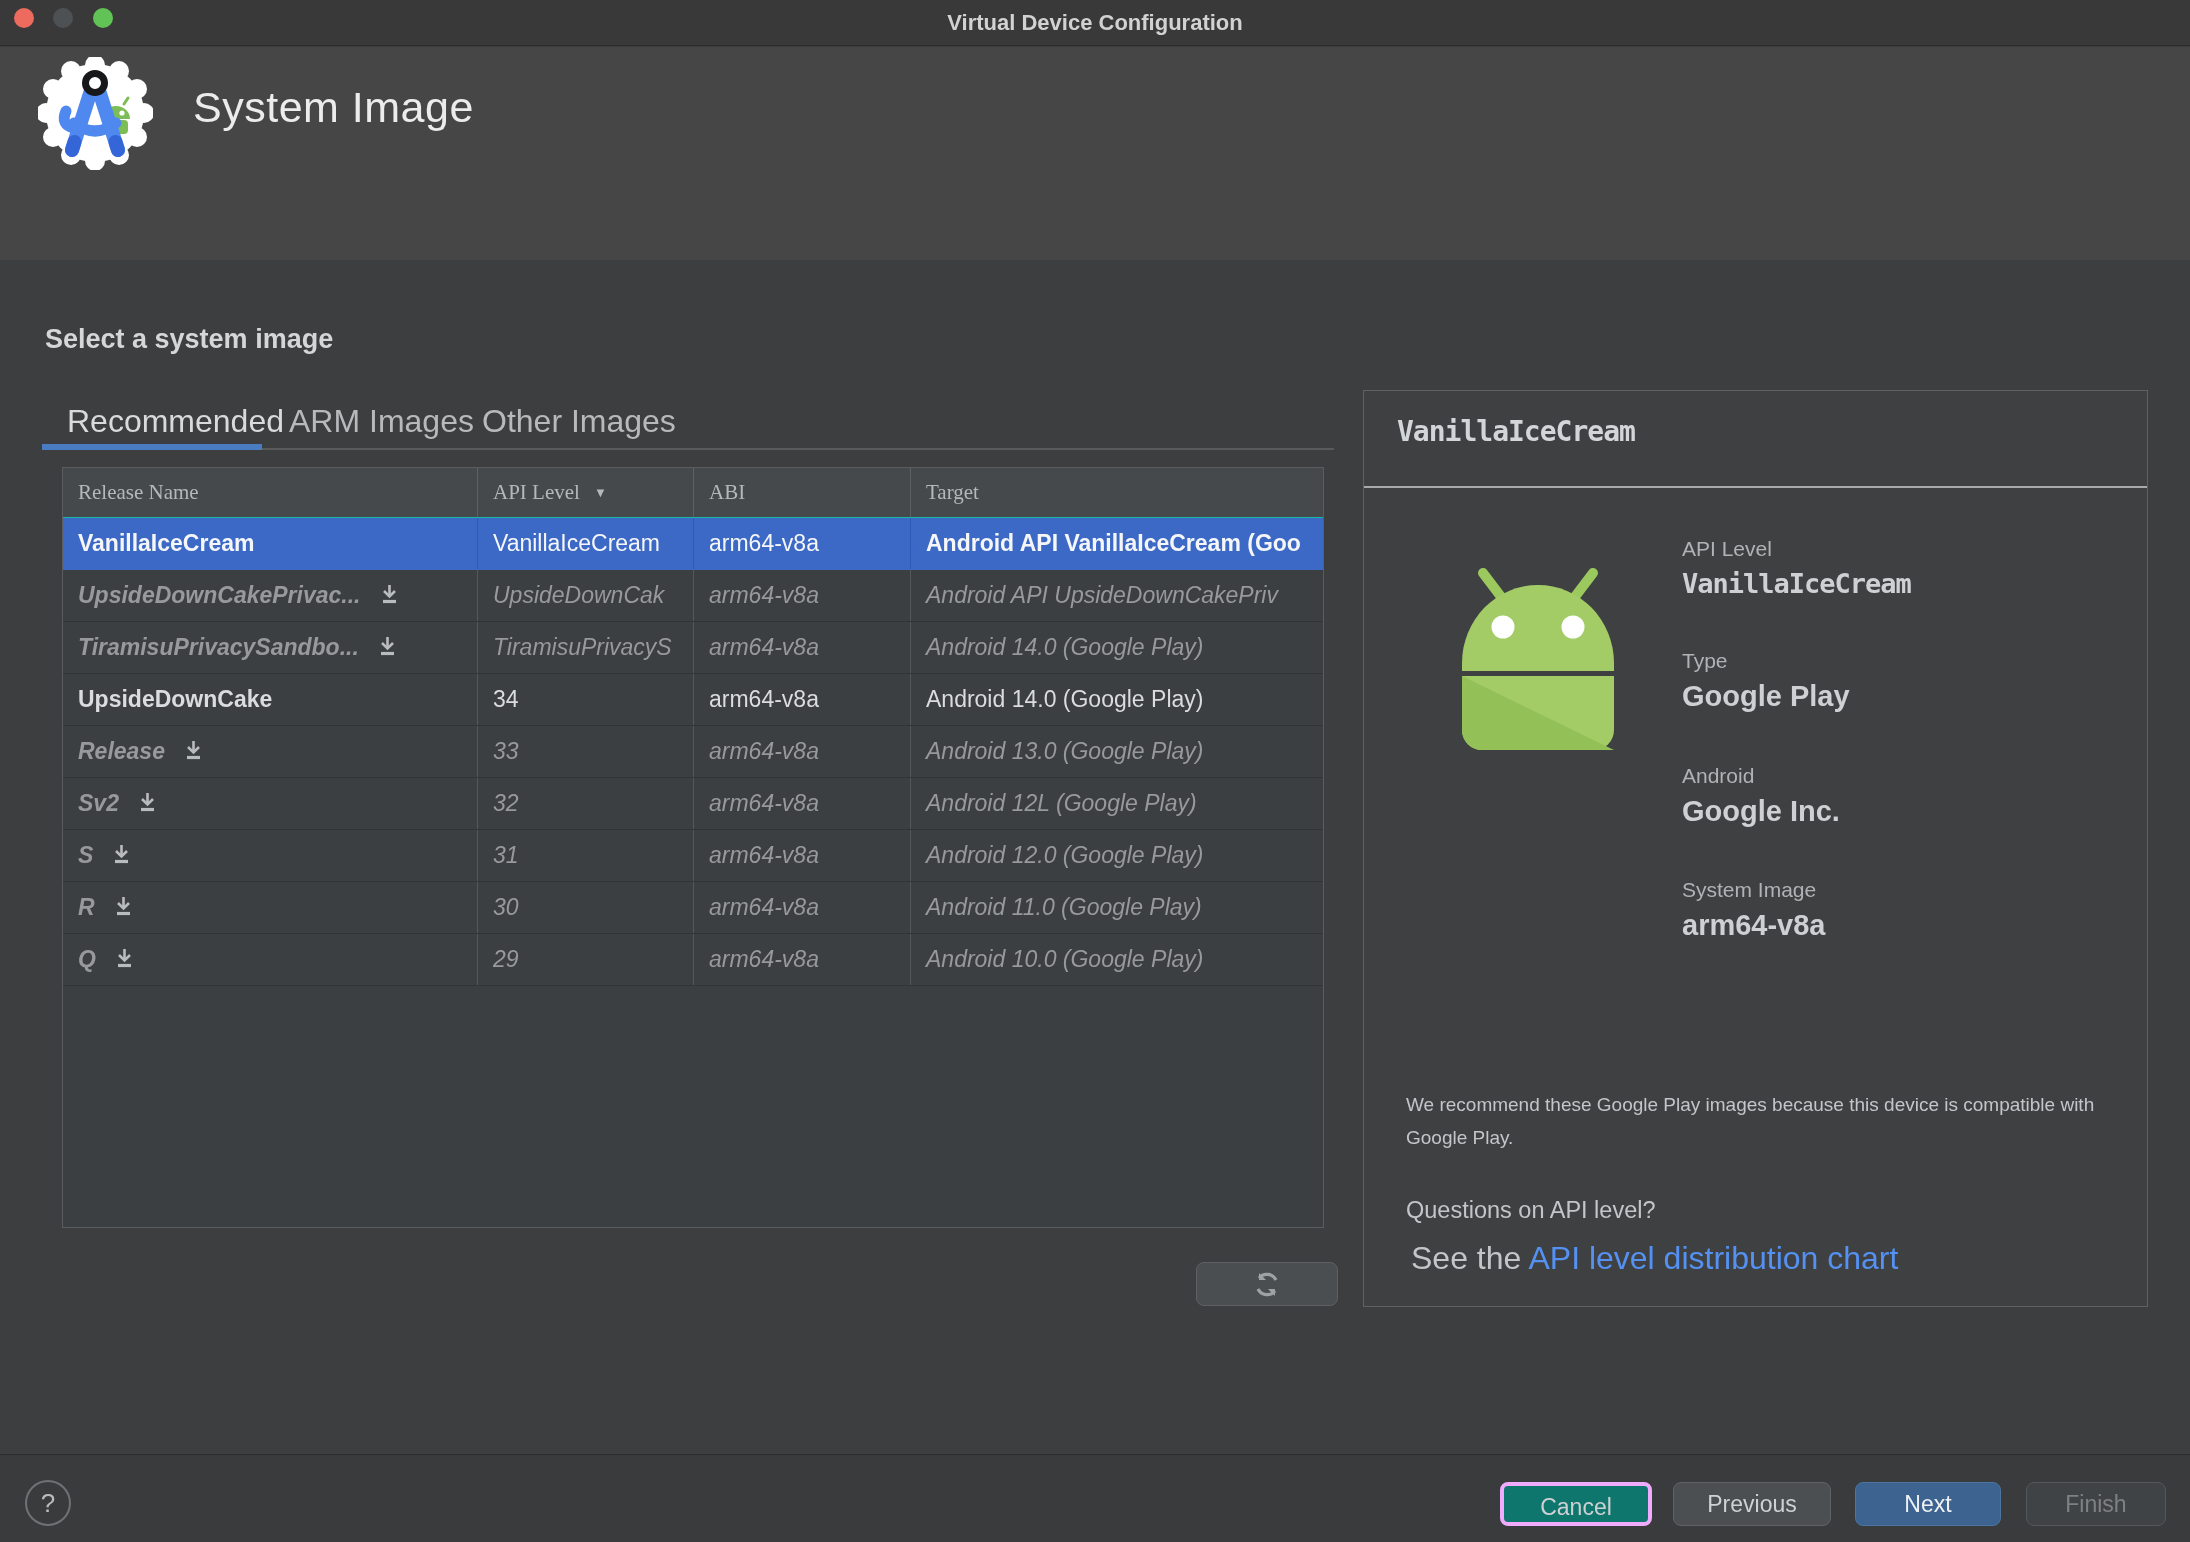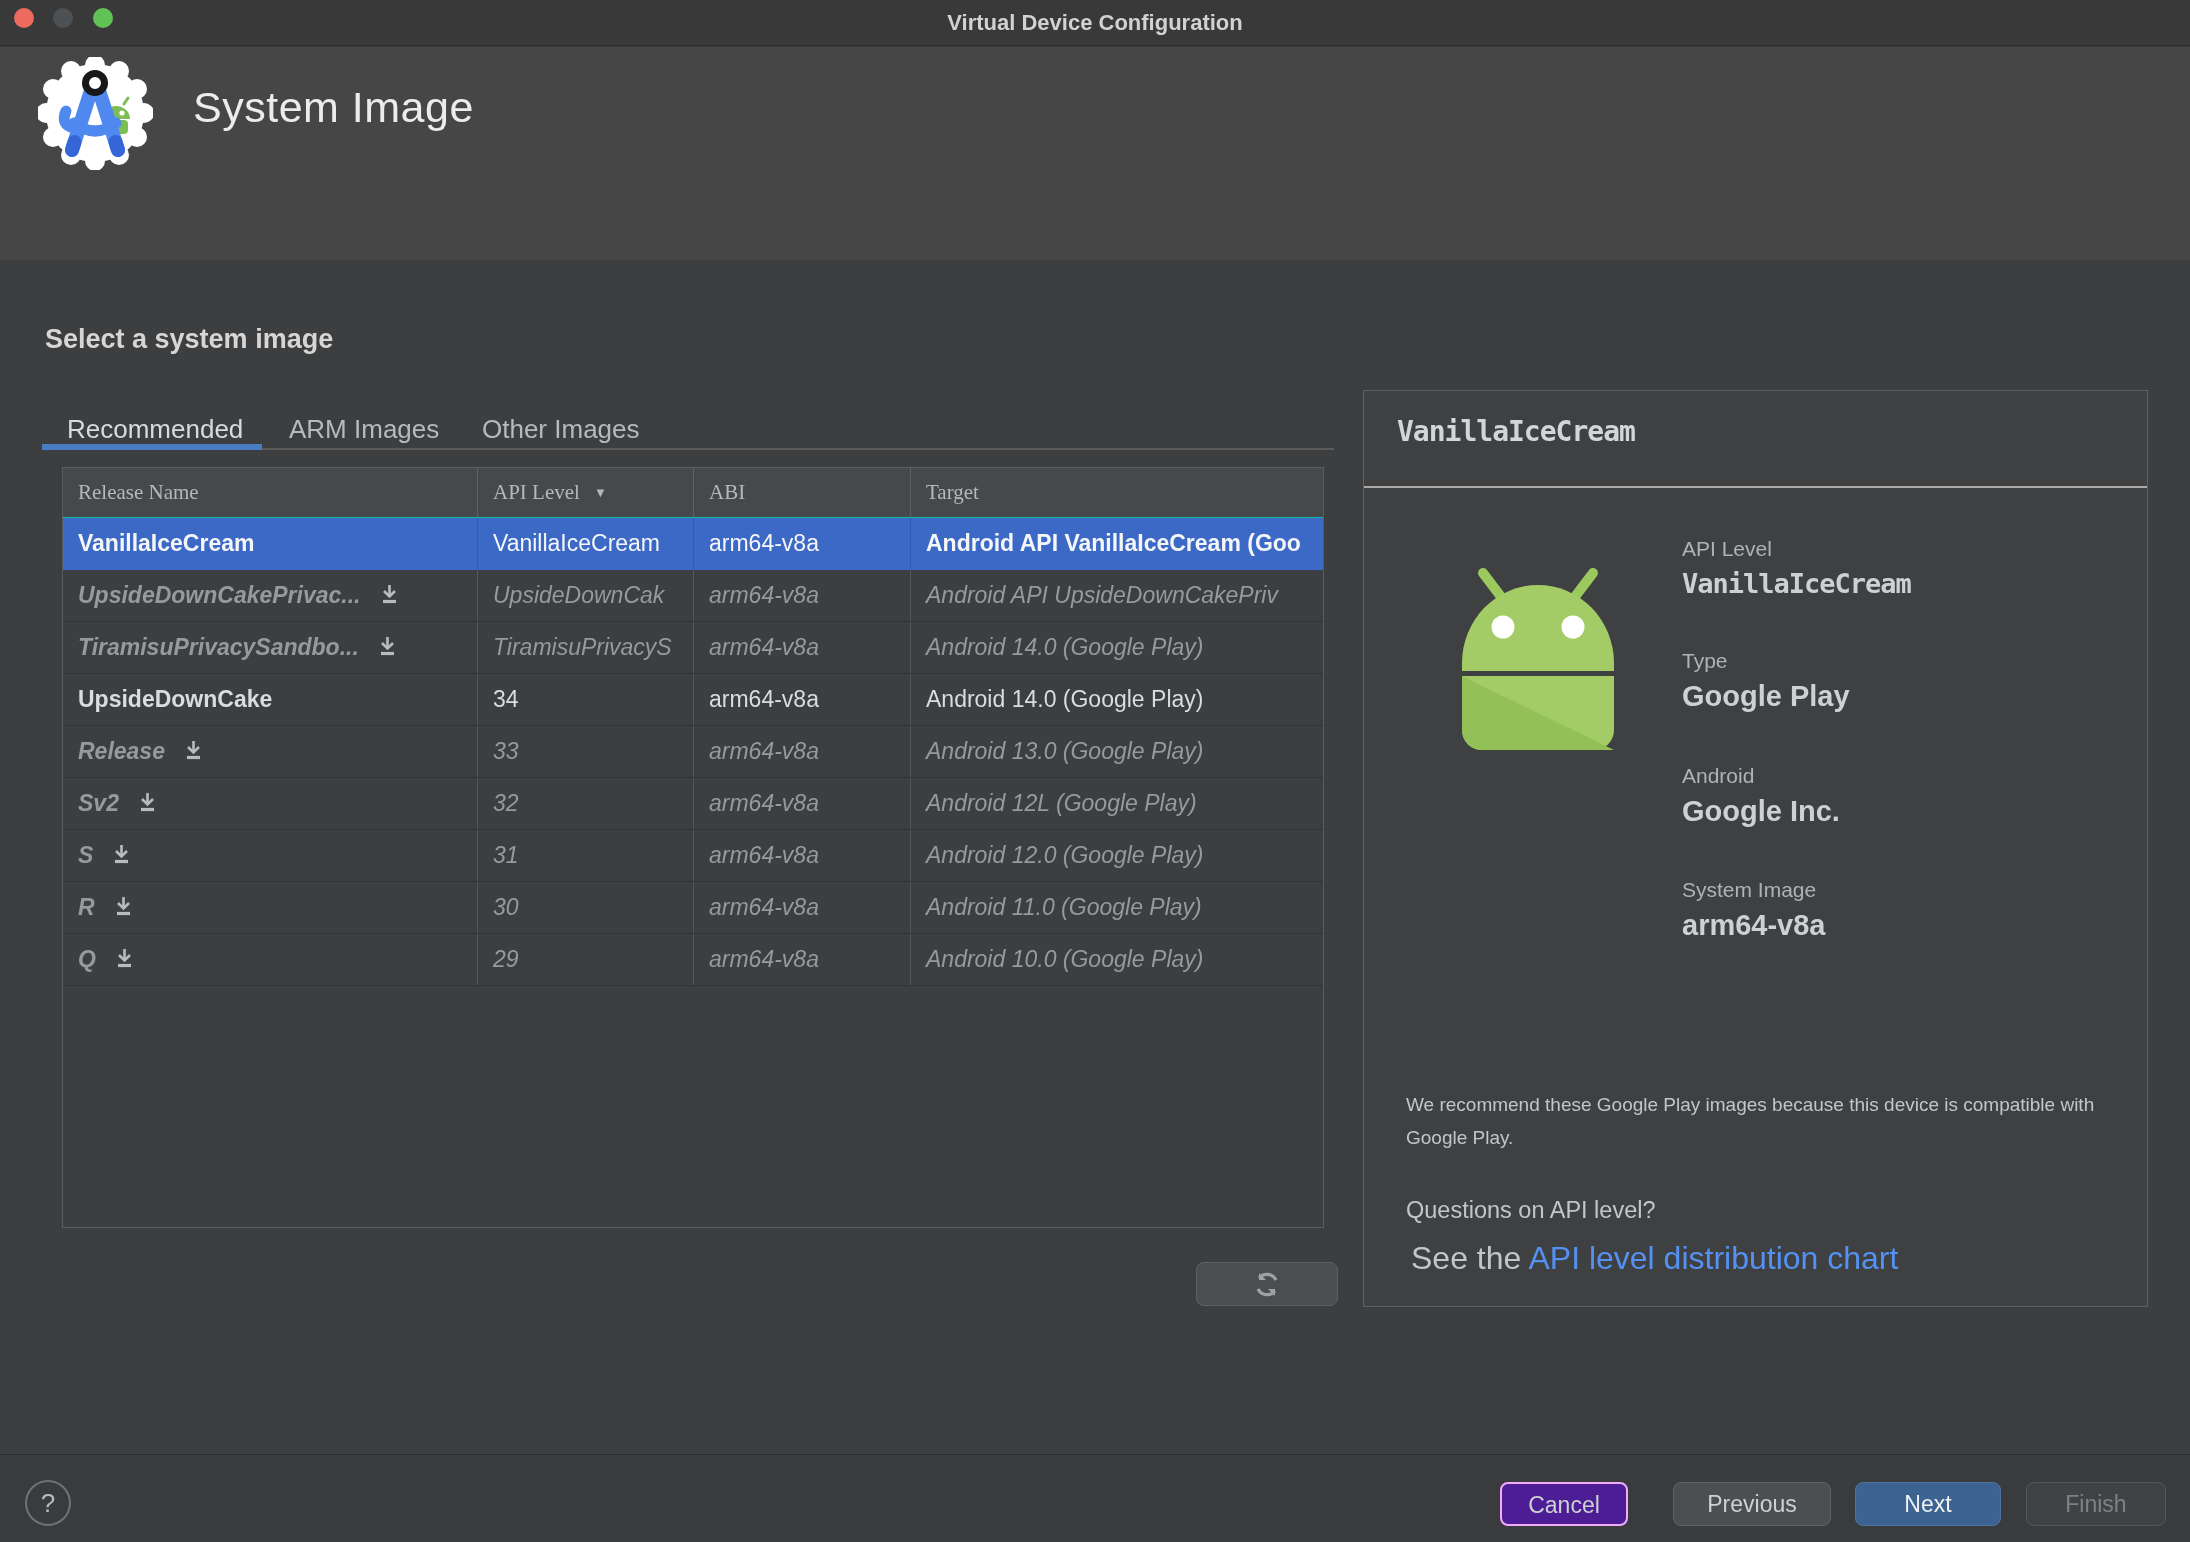--- a/index.html
+++ b/index.html
@@ -18,21 +18,21 @@
   
   .header-band { position:absolute; left:0; top:47px; width:2190px; height:213px; background:#464646; }
   .app-logo { position:absolute; left:38px; top:10px; width:115px; height:113px; }
   .page-title { position:absolute; left:193px; top:36px; font-size:43px; font-weight:400; color:#ececec; letter-spacing:0.5px; }
 
   
   .content { position:absolute; left:0; top:260px; width:2190px; height:1194px; background:#3d3e3f; }
   .section-heading { position:absolute; left:45px; top:64px; font-size:27px; font-weight:700; color:#d6d6d6; }
 
   .tabs { position:absolute; left:45px; top:138px; width:1289px; height:52px; border-bottom:2px solid #5a5a5a; }
-  .tab { position:absolute; top:8px; height:50px; line-height:46px; font-size:26px; color:#b7b9bb; cursor:default; }
+  .tab { position:absolute; top:0; height:50px; line-height:46px; font-size:32px; color:#b7b9bb; cursor:default; }
   .tab-recommended { left:22px; }
   .tab-arm { left:244px; }
   .tab-other { left:437px; }
   .tab.active { color:#d8dadc; }
   .tab-underline { position:absolute; left:-3px; top:46px; width:220px; height:6px; background:#4a7cc2; }
 
   
   .sys-table { position:absolute; left:62px; top:207px; width:1262px; height:761px; border:1px solid #5a5d5f; background:#3c3f41; }
   .t-header { display:flex; height:50px; background:#46494b; border-bottom:1px solid #14b8a6;font-family:Liberation Serif, serif; }
   .t-header .hcell { font-size:21px; color:#b5b8ba; line-height:49px; padding-left:15px; border-right:1px solid #5e6163; white-space:nowrap; overflow:hidden; }
@@ -68,21 +68,21 @@
   .spec-api { top:146px; } .spec-type { top:258px; } .spec-vendor { top:373px; } .spec-abi { top:487px; }
   .panel-note { position:absolute; left:42px; top:697px; width:700px; font-size:19px; line-height:33px; color:#c3c6c8; }
   .panel-q { position:absolute; left:42px; top:806px; font-size:23.5px; color:#c3c6c8; }
   .panel-see { position:absolute; left:47px; top:849px; font-size:32px; color:#c3c6c8; }
   .link { color:#5591f2; cursor:pointer; }
 
   
   .footer { position:absolute; left:0; top:1454px; width:2190px; height:88px; background:#3a3b3c; border-top:1px solid #2d2d2d; }
   .help-btn { position:absolute; left:25px; top:25px; width:46px; height:46px; border:2px solid #6f7274; border-radius:50%; text-align:center; line-height:42px; font-size:26px; color:#b9bcbe; }
   .btn { position:absolute; top:27px; height:44px; border-radius:8px; font-size:23px; text-align:center; line-height:42px; color:#ced1d3; }
-  .btn-cancel   { left:1500px; width:128px; background:#4c1d95; border:2px solid #f0abfc; }
+  .btn-cancel   { left:1500px; width:152px; background:#0f766e; border:4px solid #f0abfc; }
   .btn-previous { left:1673px; width:158px; background:#4c4f52; border:1px solid #606366; }
   .btn-next     { left:1855px; width:146px; background:#3d6391; border:1px solid #4d74a1; color:#eef1f3; }
   .btn-finish   { left:2026px; width:140px; background:#404345; border:1px solid #55585a; color:#7e8183; }
 </style>
 </head>
 <body>
 
 <div id="app">
 
   <div class="titlebar">

